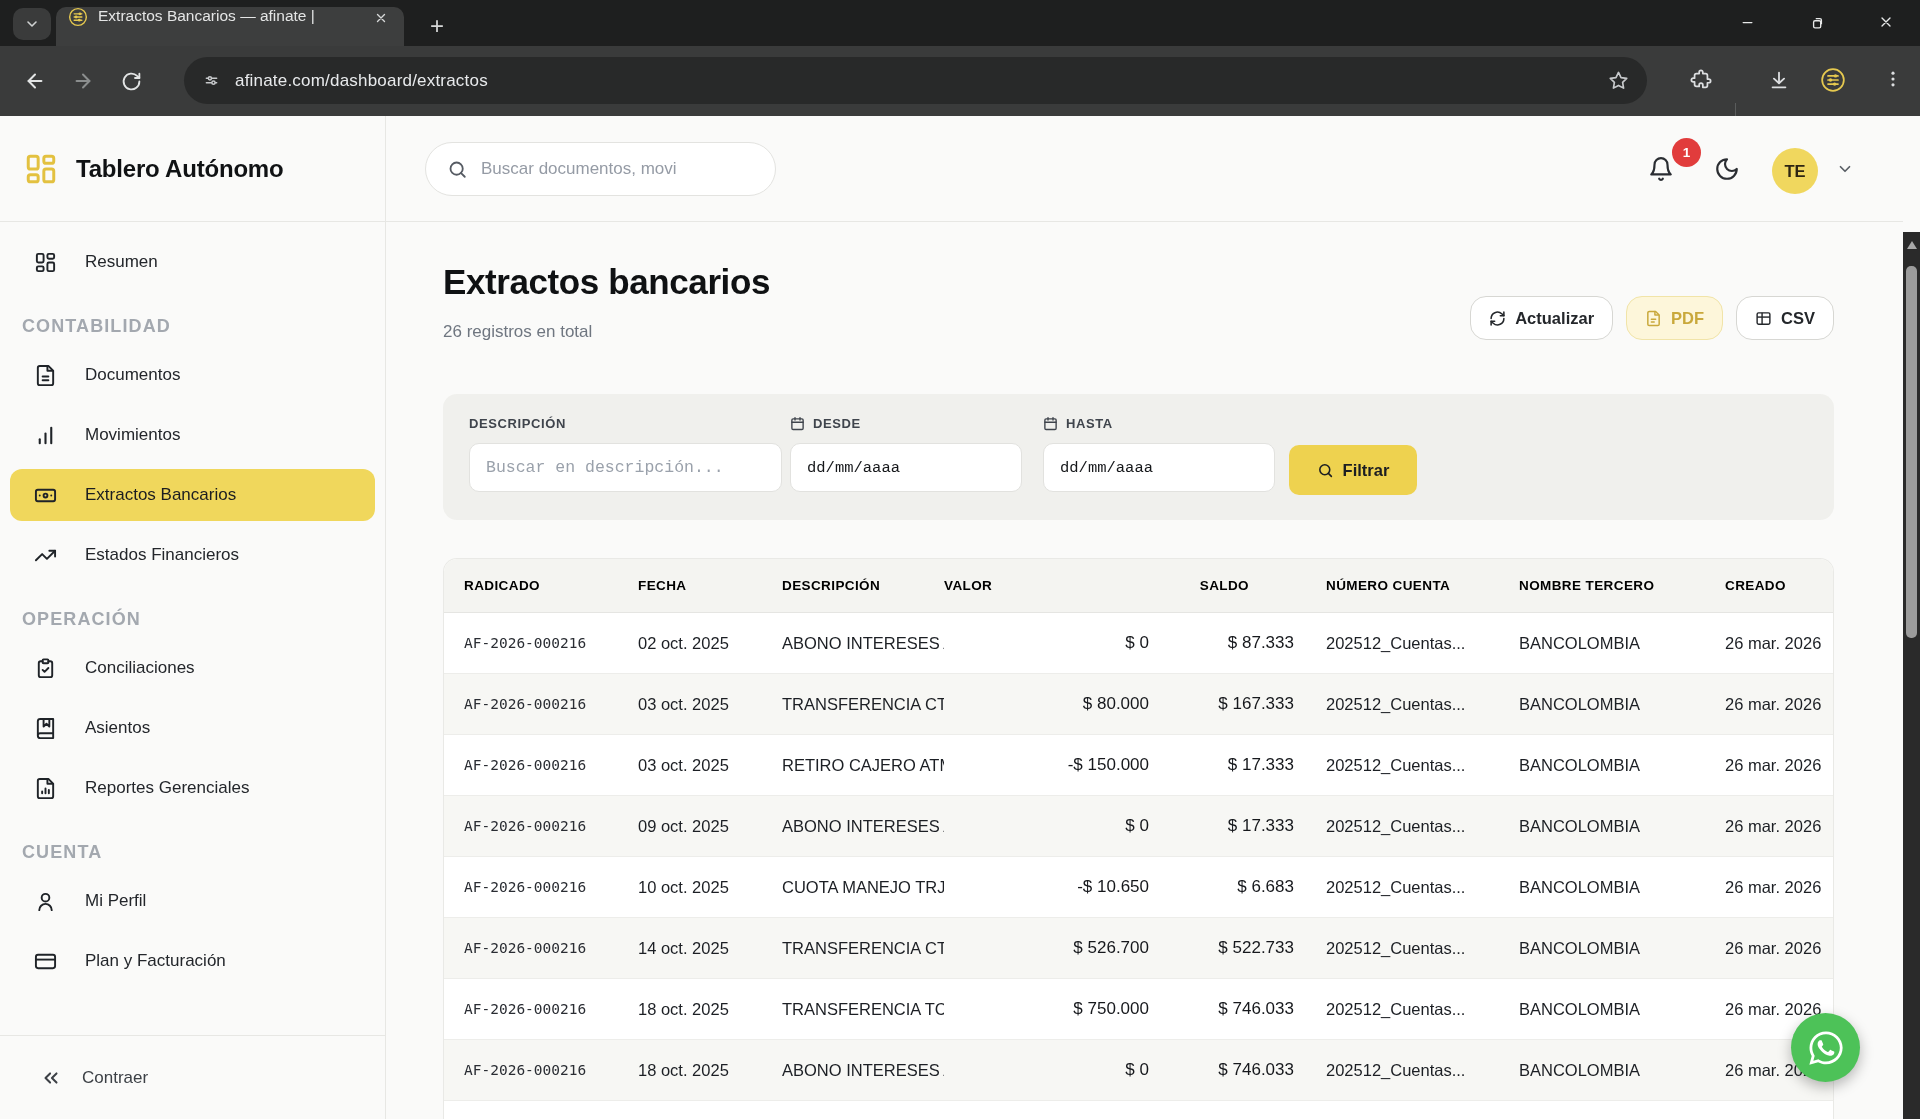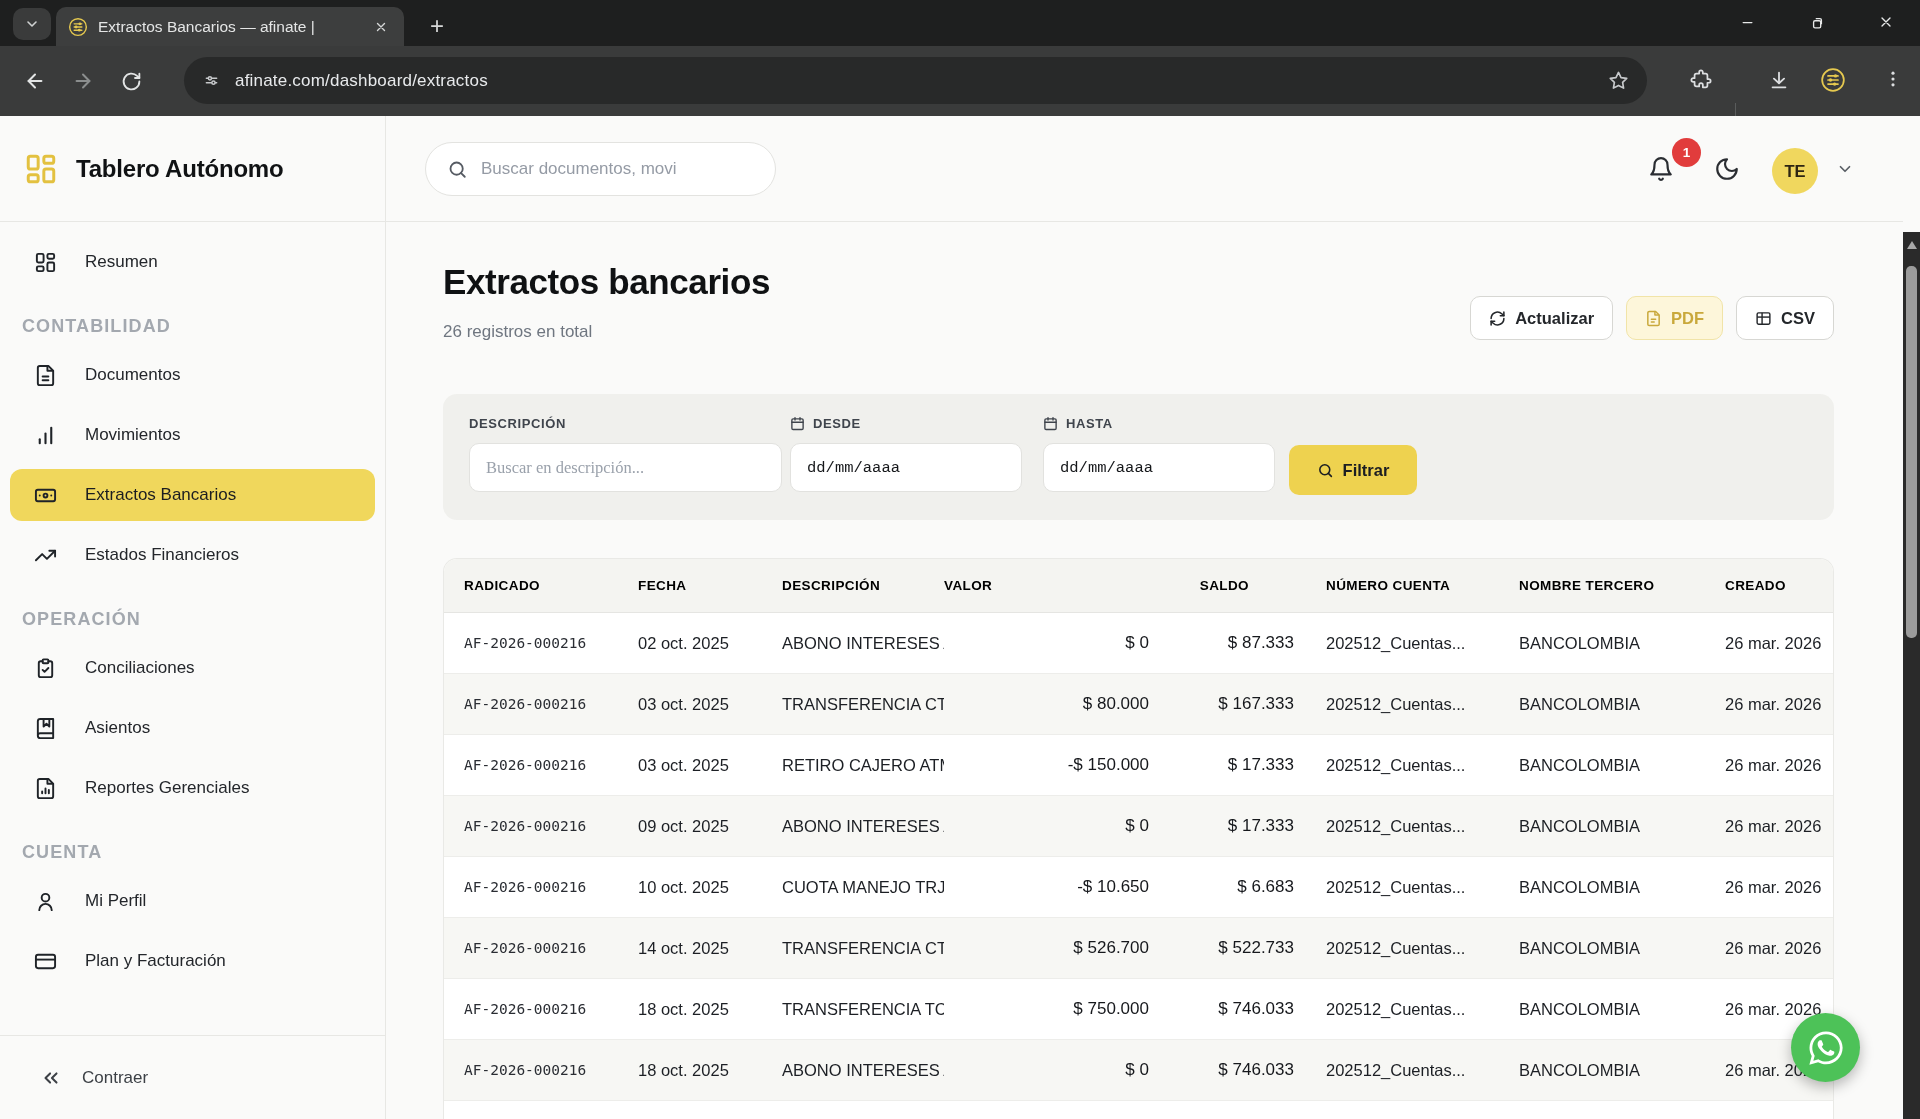--- a/index.html
+++ b/index.html
@@ -3,21 +3,21 @@
 <meta charset="utf-8">
 <style>
   *{margin:0;padding:0;box-sizing:border-box}
   html,body{width:1920px;height:1119px;overflow:hidden;background:#fff;font-family:"Liberation Sans",sans-serif}
   #stage{position:relative;width:1920px;height:1119px}
   svg{display:block}
 
   
   .tabbar{position:absolute;left:0;top:0;width:1920px;height:46px;background:#1e1f1f}
   .tab-search-btn{position:absolute;left:13px;top:8px;width:38px;height:32px;background:#3a3b3b;border-radius:10px;display:flex;align-items:center;justify-content:center;color:#cfd2d2;cursor:pointer}
-  .tab{position:absolute;left:56px;top:7px;width:348px;height:39px;background:#3d3e3e;border-radius:10px 10px 0 0;display:flex;align-items:center;gap:10px;padding:0 12px;color:#e4e5e5}
+  .tab{position:absolute;left:56px;top:7px;width:348px;height:39px;background:#3d3e3e;border-radius:10px 10px 0 0;display:flex;gap:10px;padding:0 12px;color:#e4e5e5}
   .tab-title{flex:1;font-size:15.5px;white-space:nowrap;overflow:hidden;-webkit-mask-image:linear-gradient(90deg,#000 82%,transparent 98%);mask-image:linear-gradient(90deg,#000 82%,transparent 98%)}
   .tab-close{width:22px;height:22px;border-radius:6px;display:flex;align-items:center;justify-content:center;color:#d6d8d8;cursor:pointer}
   .newtab{position:absolute;left:422px;top:11px;width:30px;height:30px;border-radius:8px;display:flex;align-items:center;justify-content:center;color:#d6d8d8;font-size:24px;cursor:pointer}
   .winbtn{position:absolute;top:0;width:56px;height:44px;display:flex;align-items:center;justify-content:center;color:#e8e9e9;cursor:pointer}
   .urlbar{position:absolute;left:0;top:46px;width:1920px;height:70px;background:#3a3b3b;display:flex;align-items:center}
   .navic{width:34px;height:34px;margin-left:14px;display:flex;align-items:center;justify-content:center;color:#e3e5e5;cursor:pointer}
   .navic.dim{color:#8b8e8e}
   .omnibox{position:absolute;left:184px;top:11px;width:1463px;height:47px;background:#282929;border-radius:24px;display:flex;align-items:center;padding:0 18px;gap:14px}
   .omni-url{flex:1;color:#e8eaec;font-size:17px;letter-spacing:.2px}
   .omni-ic{color:#c7c9cb}
@@ -41,27 +41,27 @@
   .search-pill input{border:none;outline:none;font-size:17px;color:#3a3f46;flex:1;min-width:0;background:transparent;font-family:"Liberation Sans",sans-serif}
   .search-pill input::placeholder{color:#959ba5}
   .hic{position:absolute;top:50%;transform:translateY(-50%);color:#2a2d32;cursor:pointer}
   .badge{position:absolute;left:1286px;top:22px;width:29px;height:29px;background:#e13c3c;border-radius:50%;color:#fff;font-size:13.5px;font-weight:bold;display:flex;align-items:center;justify-content:center;z-index:3;cursor:pointer}
   .avatar{position:absolute;left:1386px;top:32px;width:46px;height:46px;border-radius:50%;background:#f0d75e;color:#2d2512;font-weight:bold;font-size:16.5px;display:flex;align-items:center;justify-content:center;cursor:pointer}
 
   .main{position:absolute;left:386px;top:106px;width:1517px;height:897px;overflow:hidden}
   .pg-title{position:absolute;left:57px;top:40px;font-size:35px;font-weight:bold;color:#0f1113;letter-spacing:-.4px}
   .pg-sub{position:absolute;left:57px;top:100px;font-size:17px;color:#6f7680}
   .actions{position:absolute;right:69px;top:74px;display:flex;gap:13px}
-  .btn{height:44px;border-radius:10px;border:1px solid #d7d7d3;background:#fff;display:flex;align-items:center;gap:9px;padding:0 18px;font-size:16.5px;font-weight:bold;color:#24272b;cursor:pointer}
+  .btn{height:44px;border-radius:16px;border:1px solid #d7d7d3;background:#fff;display:flex;align-items:center;gap:9px;padding:0 18px;font-size:16.5px;font-weight:bold;color:#24272b;cursor:pointer}
   .btn.pdf{background:#fdf6da;border-color:#f1e4a8;color:#c9a83b}
 
   .fcard{position:absolute;left:57px;top:172px;width:1391px;height:126px;background:#f0f0ed;border-radius:14px}
   .fgroup{position:absolute;top:20px}
   .flabel{display:flex;align-items:center;gap:8px;font-size:13px;font-weight:bold;letter-spacing:.6px;color:#3f444c;height:18px}
-  .fgroup input{margin-top:11px;height:49px;border:1px solid #e2e2df;border-radius:10px;background:#fff;padding:0 16px;font-size:16.5px;width:100%;outline:none;color:#15171a;font-family:Liberation Serif, serif}
+  .fgroup input{margin-top:11px;height:49px;border:1px solid #e2e2df;border-radius:10px;background:#fff;padding:0 16px;font-size:16.5px;width:100%;outline:none;color:#15171a;font-family:Liberation Mono, monospace}
   .fgroup input::placeholder{color:#9aa1ab}
   .fgroup input.mono{font-family:Liberation Mono, monospace;font-size:15.5px}
   .fbtn{position:absolute;left:846px;top:51px;width:128px;height:50px;background:#eed24f;border:none;border-radius:10px;display:flex;align-items:center;justify-content:center;gap:9px;font-size:16.5px;font-weight:bold;color:#1c1e22;cursor:pointer;font-family:"Liberation Sans",sans-serif}
 
   .tcard{position:absolute;left:57px;top:336px;width:1391px;height:561px;background:#fff;border:1px solid #e9e9e6;border-bottom:none;border-radius:14px 14px 0 0;overflow:hidden}
   .thead,.tr{display:grid;grid-template-columns:174px 144px 162px 205px 145px 225px 206px 160px;align-items:center;padding-left:20px}
   .thead{height:54px;background:#f4f4f1;border-bottom:1px solid #e5e5e2}
   .th{font-size:13.5px;font-weight:bold;color:#000000;letter-spacing:.4px;white-space:nowrap}
   .th.num-v{text-align:left;padding-right:53px}
   .th.num-s{text-align:right;padding-right:45px}

